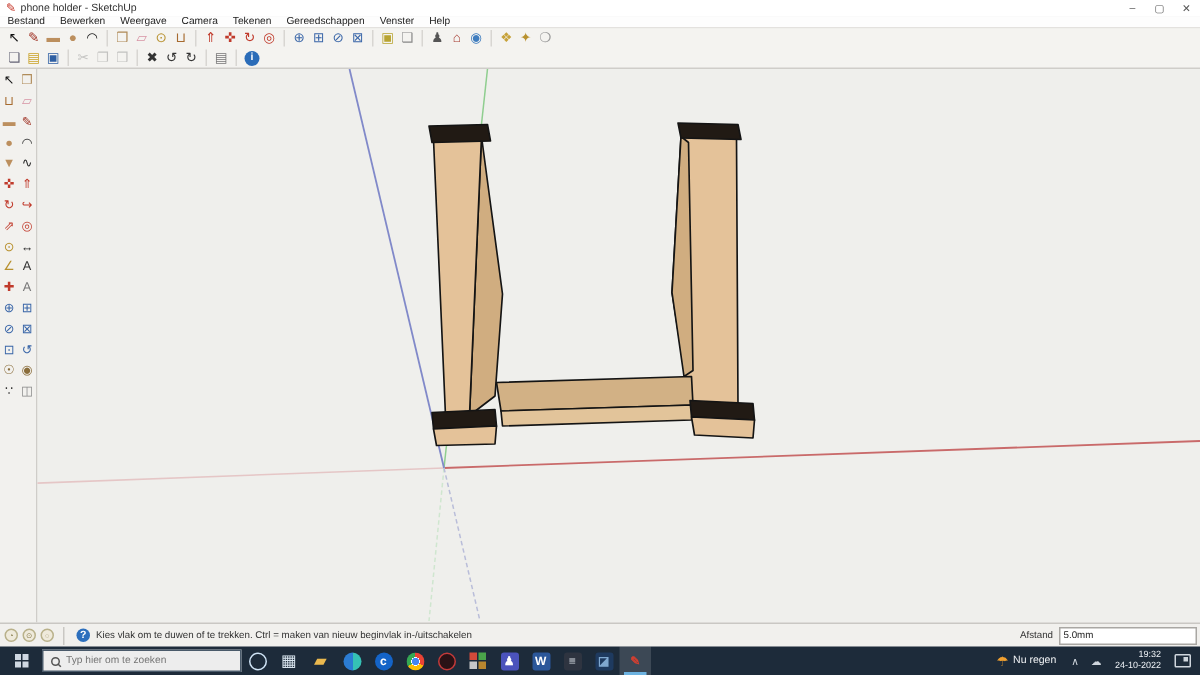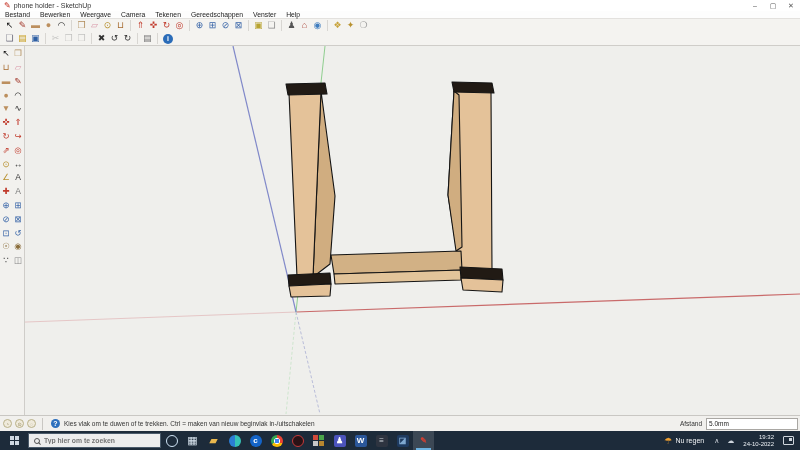--- a/index.html
+++ b/index.html
@@ -60,21 +60,21 @@
 
   
   #taskbar { left:0; top:431px; width:800px; height:19px; background:#1d2b3a;
     display:flex; align-items:center; color:#e8eef5; }
   #start-btn { width:28px; height:19px; display:flex; align-items:center; justify-content:center; }
   #start-glyph { display:grid; grid-template-columns:4px 4px; grid-template-rows:4px 4px; gap:1px; }
   #start-glyph b { background:#cfd8e2; }
   #search-box { width:133px; height:15px; background:#ededed; border:1px solid #4a5a6a;
     display:flex; align-items:center; font-size:6.8px; color:#444; }
   #search-box input { border:0; background:transparent; width:105px; font-size:6.8px;
-    font-family:"Liberation Sans",sans-serif; color:#444; outline:none;font-weight:bold; }
+    font-family:"Liberation Sans",sans-serif; color:#444; outline:none; }
   .mag { width:6px; height:6px; position:relative; margin:0 4px 0 5px; }
   .mag::before { content:""; position:absolute; width:4px; height:4px; border:1px solid #555;
     border-radius:50%; left:0; top:0; }
   .mag::after { content:""; position:absolute; width:3px; height:1px; background:#555;
     transform:rotate(45deg); left:3.5px; top:5px; }
   .tb-app { width:21px; height:19px; display:flex; align-items:center; justify-content:center;
     position:relative; font-size:11px; }
   .tb-app.active { background:rgba(255,255,255,.14); }
   .tb-app.active::after { content:""; position:absolute; left:3px; right:3px; bottom:0;
     height:2px; background:#6cb2e0; }

